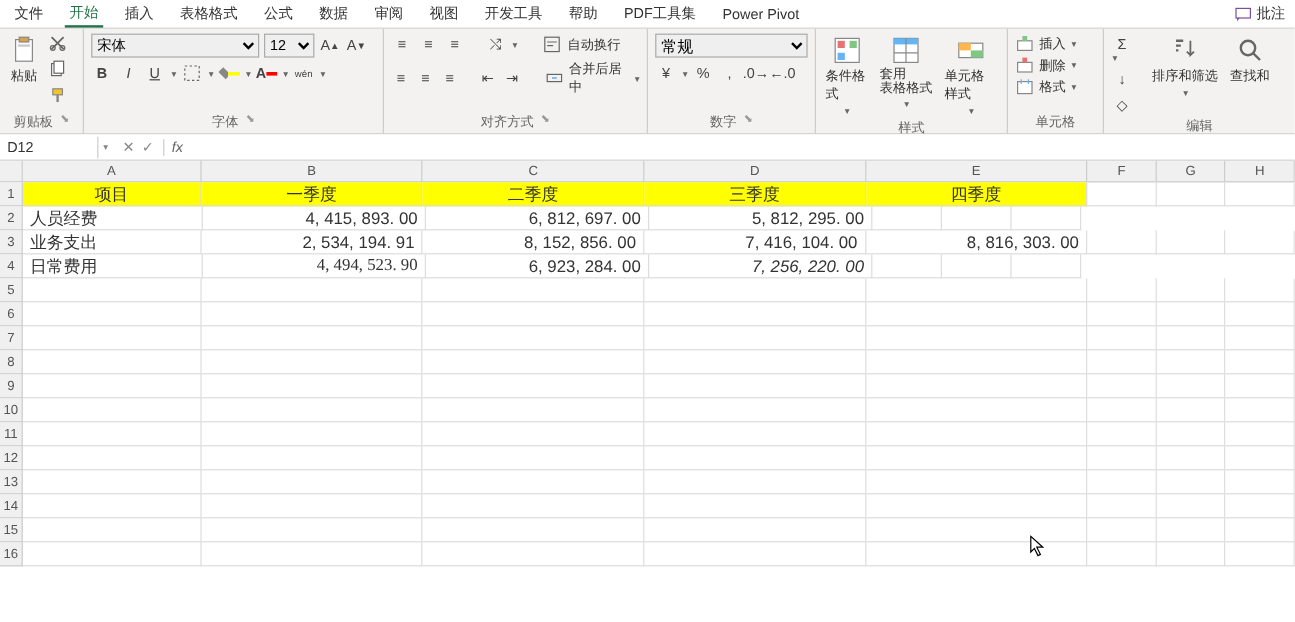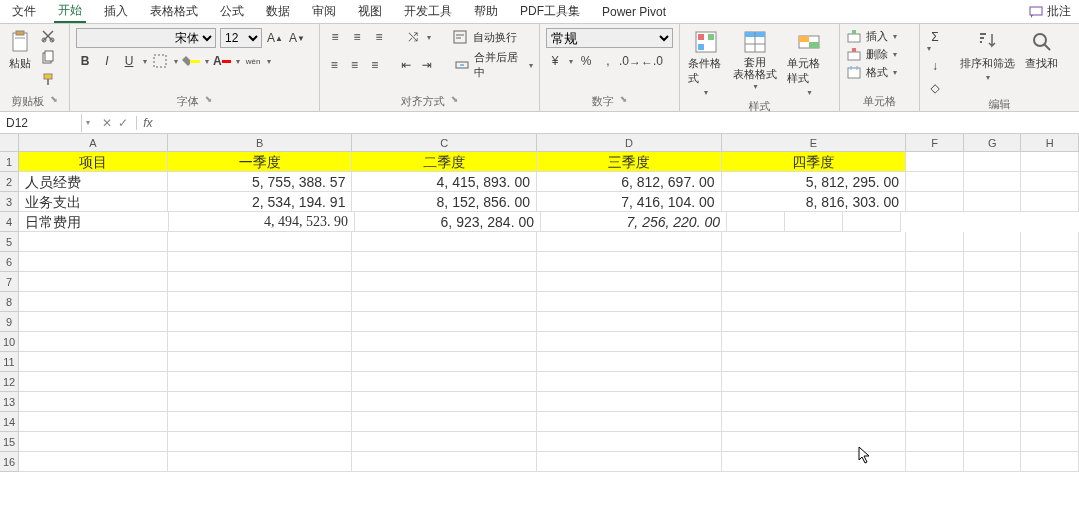--- a/index.html
+++ b/index.html
@@ -11,21 +11,21 @@
 .ribbon { display: flex; height: 88px; background: #f3f2f1; border-bottom: 1px solid #ccc; }
 .rgroup { border-right: 1px solid #ccc; display: flex; flex-direction: column; padding: 4px 6px 2px 6px; }
 .rgroup .body { flex: 1; display: flex; align-items: flex-start; gap: 6px; }
 .rgroup .label { text-align: center; font-size: 11px; color: #666; display: flex; justify-content: center; gap: 6px; }
 .rgroup .label .dl { font-size: 9px; color: #999; cursor: pointer; }
 .big-btn { display: flex; flex-direction: column; align-items: center; font-size: 11px; gap: 2px; cursor: pointer; padding: 2px; }
 .icon24 { width: 24px; height: 24px; display: inline-block; }
 .icon16 { width: 16px; height: 16px; display: inline-block; }
 .stack { display: flex; flex-direction: column; gap: 4px; }
 .row { display: flex; align-items: center; gap: 4px; }
-select.font-name { width: 140px; height: 20px; font-size: 12px; border: 1px solid #aaa; text-align: right; }
+select.font-name { width: 140px; height: 20px; font-size: 12px; border: 1px solid #aaa; }
 select.font-size { width: 42px; height: 20px; font-size: 12px; border: 1px solid #aaa; }
 .tb { width: 18px; height: 18px; display: inline-flex; align-items: center; justify-content: center; font-size: 12px; cursor: pointer; color: #444; }
 .tb.bold { font-weight: bold; }
 .tb.italic { font-style: italic; }
 .tb.under { text-decoration: underline; }
 .caret { font-size: 8px; color: #666; margin-left: 1px; }
 .colorbar { width: 16px; height: 3px; display: inline-block; }
 .formula-bar { display: flex; align-items: center; height: 22px; border-bottom: 1px solid #ccc; background: #fff; }
 .name-box { width: 82px; border-right: 1px solid #ccc; padding: 2px 6px; font-size: 12px; }
 .fb-btns { display: flex; gap: 6px; padding: 0 8px; border-right: 1px solid #ccc; color: #888; }
@@ -228,21 +228,21 @@
         <span>条件格式</span>
           <span class="caret">▾</span>
       </div>
       <div class="big-btn">
         <span class="icon24"><svg viewBox="0 0 24 24">
               <rect x="2" y="2" width="20" height="20" fill="#fff" stroke="#888"></rect>
               <rect x="2" y="2" width="20" height="5" fill="#64b5f6"></rect>
               <line x1="12" y1="2" x2="12" y2="22" stroke="#888"></line>
               <line x1="2" y1="14" x2="22" y2="14" stroke="#888"></line>
             </svg></span>
-        <span style="white-space:pre;text-align:center;line-height:1.1">套用
+        <span style="white-space:pre;line-height:1.1">套用
 表格格式</span>
           <span class="caret">▾</span>
       </div>
       <div class="big-btn">
         <span class="icon24"><svg viewBox="0 0 24 24">
               <rect x="2" y="6" width="20" height="12" fill="#fff" stroke="#888"></rect>
               <rect x="2" y="6" width="10" height="6" fill="#ffb74d"></rect>
               <rect x="12" y="12" width="10" height="6" fill="#81c784"></rect>
             </svg></span>
         <span>单元格样式</span>
@@ -365,21 +365,20 @@
         <div class="cell hdr-cell" style="width: 186px;">一季度</div>
         <div class="cell hdr-cell" style="width: 186px;">二季度</div>
         <div class="cell hdr-cell" style="width: 186px;">三季度</div>
         <div class="cell hdr-cell" style="width: 186px;">四季度</div>
         <div class="cell" style="width: 58px;"></div>
         <div class="cell" style="width: 58px;"></div>
         <div class="cell" style="width: 58px;"></div>
       </div>
       <div class="crow">
         <div class="cell txt-cell" style="width: 150px;">人员经费</div>
-        <div class="cell num-cell" style="width: 186px;">5, 755, 388. 57</div>
         <div class="cell num-cell" style="width: 186px;">4, 415, 893. 00</div>
         <div class="cell num-cell" style="width: 186px;">6, 812, 697. 00</div>
         <div class="cell num-cell" style="width: 186px;">5, 812, 295. 00</div>
         <div class="cell" style="width: 58px;"></div>
         <div class="cell" style="width: 58px;"></div>
         <div class="cell" style="width: 58px;"></div>
       </div>
       <div class="crow">
         <div class="cell txt-cell" style="width: 150px;">业务支出</div>
         <div class="cell num-cell" style="width: 186px;">2, 534, 194. 91</div>

